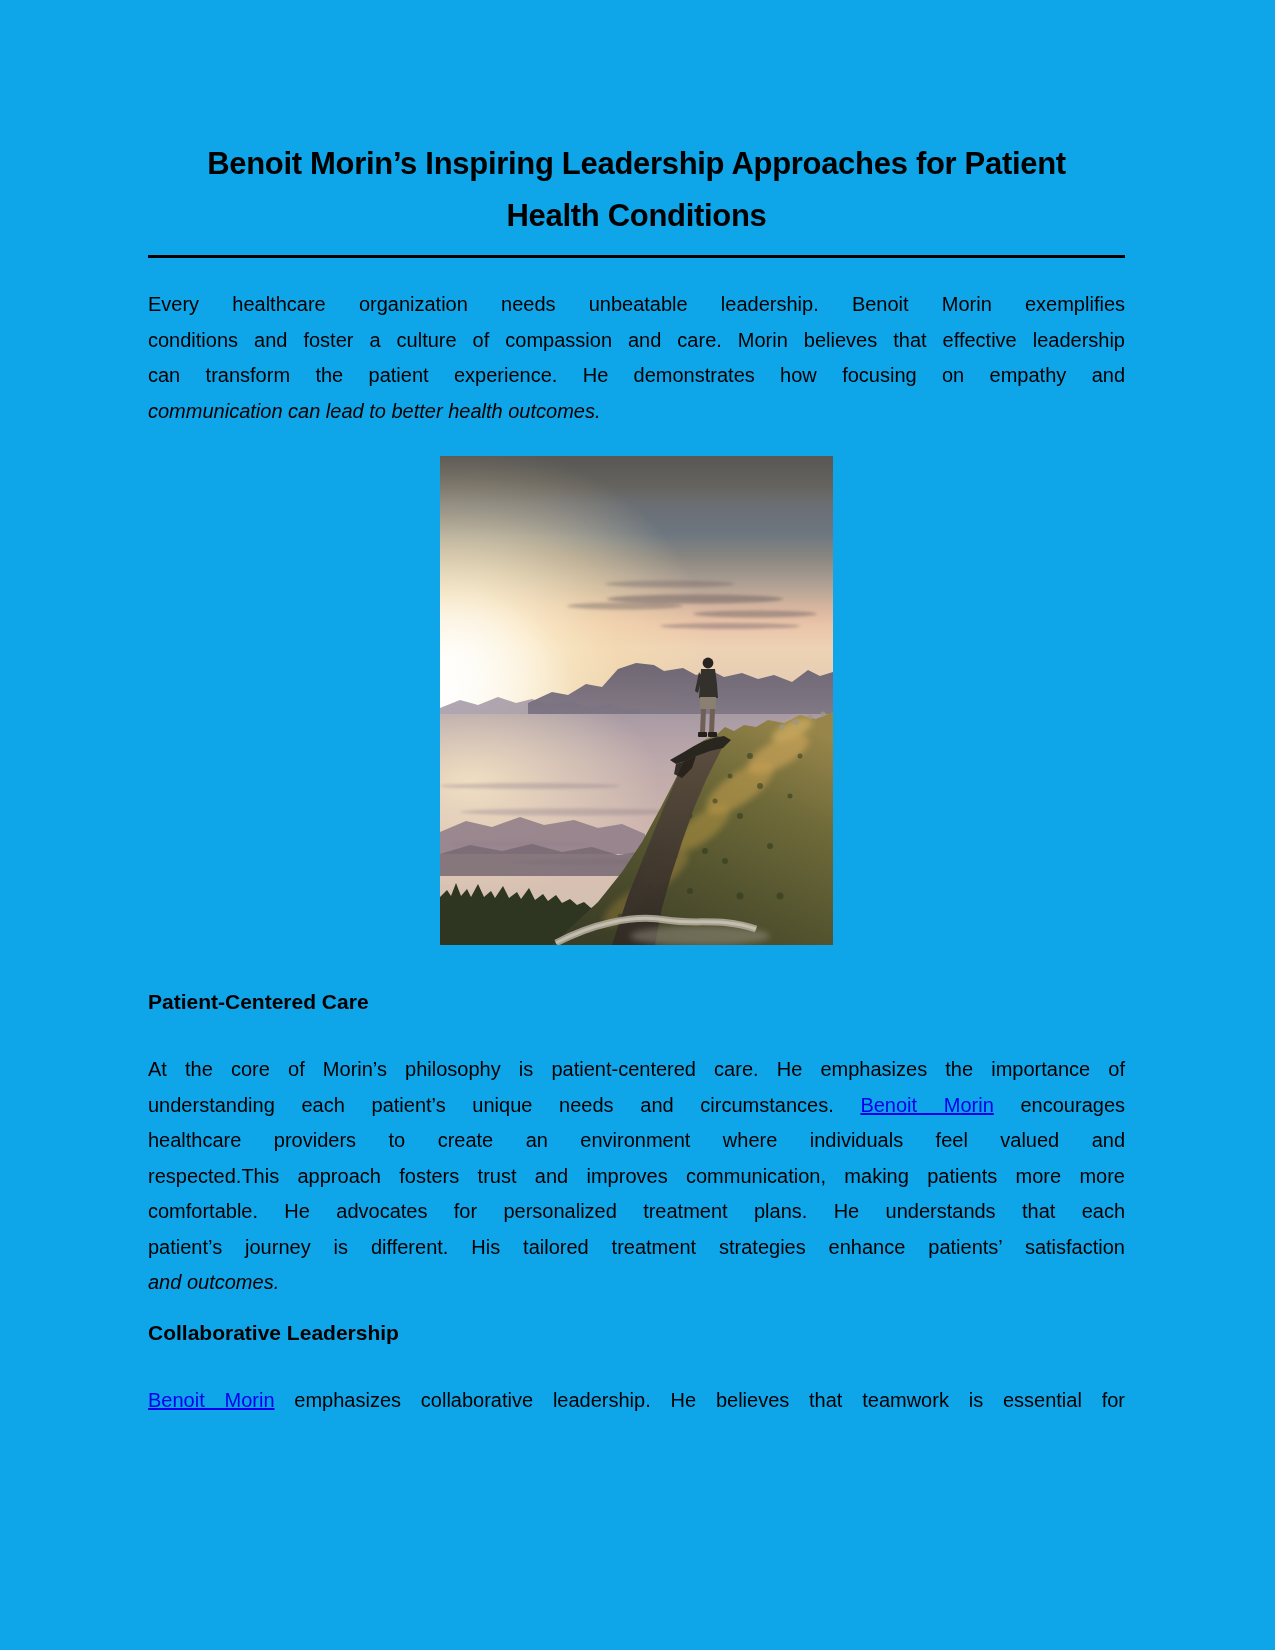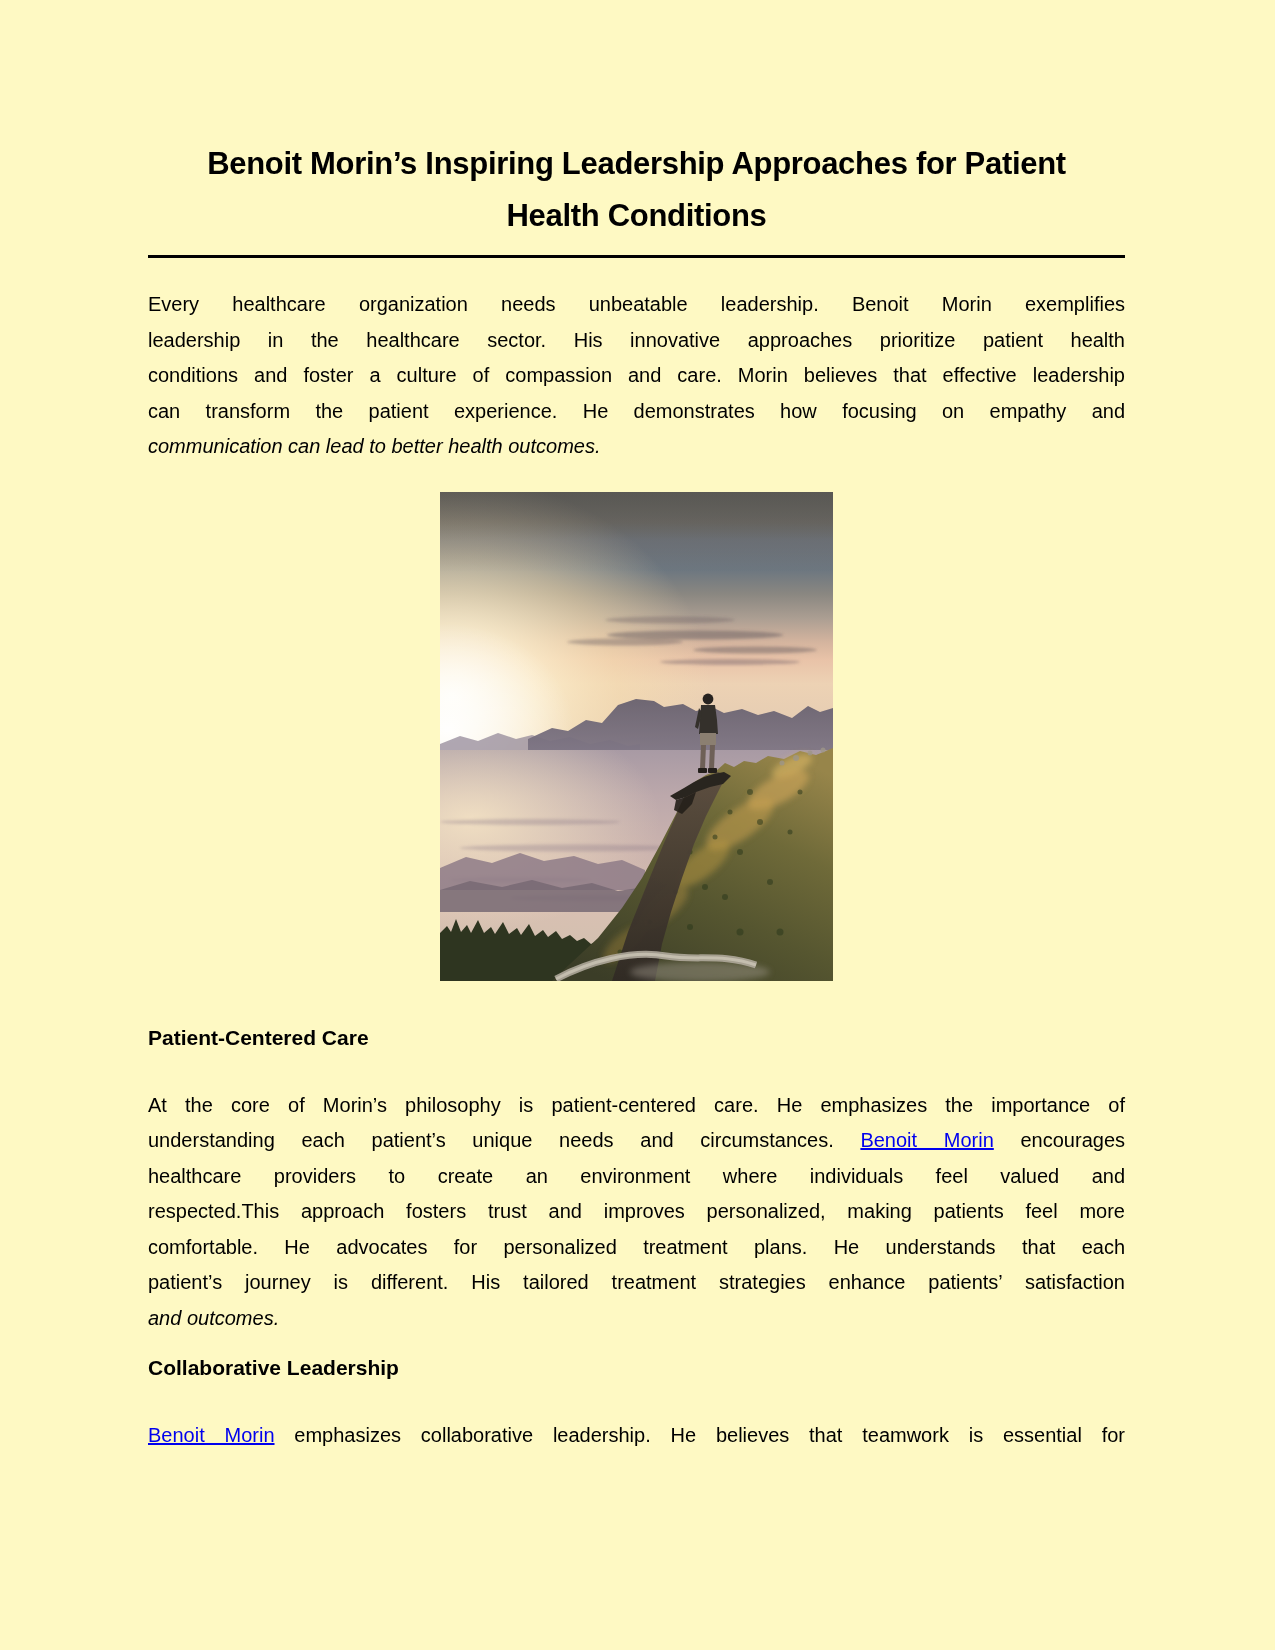--- a/index.html
+++ b/index.html
@@ -1,18 +1,18 @@
 <!DOCTYPE html>
 <html><head>
 <meta charset="utf-8">
 <style>
   html,body { margin:0; padding:0; background:#ffffff; }
   .page {
     position:relative; width:1275px; height:1650px; overflow:hidden;
-    background:#fef9c3; box-sizing:border-box;
+    background:#0ea5e9; box-sizing:border-box;
     padding:138px 150px 0 148px;
     font-family:"Liberation Sans", sans-serif; color:#000000;
   }
   .title { margin:0; font-size:31px; line-height:52px; font-weight:700;
            text-align:center; letter-spacing:-0.3px; }
   .tline { display:block; white-space:nowrap; }
   .rule { height:3px; background:#000000; margin-top:13px; }
   .para { margin:0; font-size:20px; line-height:35.5px; color:#000000; }
   .para .line { display:block; text-align:justify; text-align-last:justify; }
   .para .line.last { text-align:left; text-align-last:auto;font-style:italic; }
@@ -30,21 +30,20 @@
 
   <h1 class="title">
       <span class="tline">Benoit Morin’s Inspiring Leadership Approaches for Patient</span>
       <span class="tline">Health Conditions</span>
     </h1>
 
   <div class="rule"></div>
 
   <p class="para intro">
       <span class="line">Every healthcare organization needs unbeatable leadership. Benoit Morin exemplifies</span>
-      <span class="line">leadership in the healthcare sector. His innovative approaches prioritize patient health</span>
       <span class="line">conditions and foster a culture of compassion and care. Morin believes that effective leadership</span>
       <span class="line">can transform the patient experience. He demonstrates how focusing on empathy and</span>
       <span class="line last">communication can lead to better health outcomes.</span>
     </p>
 
   <div class="photo-wrap">
     <svg role="img" viewBox="0 0 393 489" width="393" height="489" aria-label="Hiker standing on a rocky cliff edge at sunset, overlooking hazy mountain ridges and a sunlit valley">
       <defs>
         <linearGradient id="sky" x1="0" y1="0" x2="0" y2="1">
           <stop offset="0" stop-color="#64625e"></stop>
@@ -202,21 +201,21 @@
       </g>
     </svg>
   </div>
 
   <h2 class="heading">Patient-Centered Care</h2>
 
   <p class="para body-para">
       <span class="line">At the core of Morin’s philosophy is patient-centered care. He emphasizes the importance of</span>
       <span class="line"><span>understanding each patient’s unique needs and circumstances. </span><a class="link" href="#">Benoit Morin</a><span> encourages</span></span>
       <span class="line">healthcare providers to create an environment where individuals feel valued and</span>
-      <span class="line">respected.This approach fosters trust and improves personalized, making patients feel more</span>
+      <span class="line">respected.This approach fosters trust and improves communication, making patients more more</span>
       <span class="line">comfortable. He advocates for personalized treatment plans. He understands that each</span>
       <span class="line">patient’s journey is different. His tailored treatment strategies enhance patients’ satisfaction</span>
       <span class="line last">and outcomes.</span>
     </p>
 
   <h2 class="heading collab">Collaborative Leadership</h2>
 
   <p class="para body-para">
       <span class="line"><a class="link" href="#">Benoit Morin</a><span> emphasizes collaborative leadership. He believes that teamwork is essential for</span></span>
     </p>

